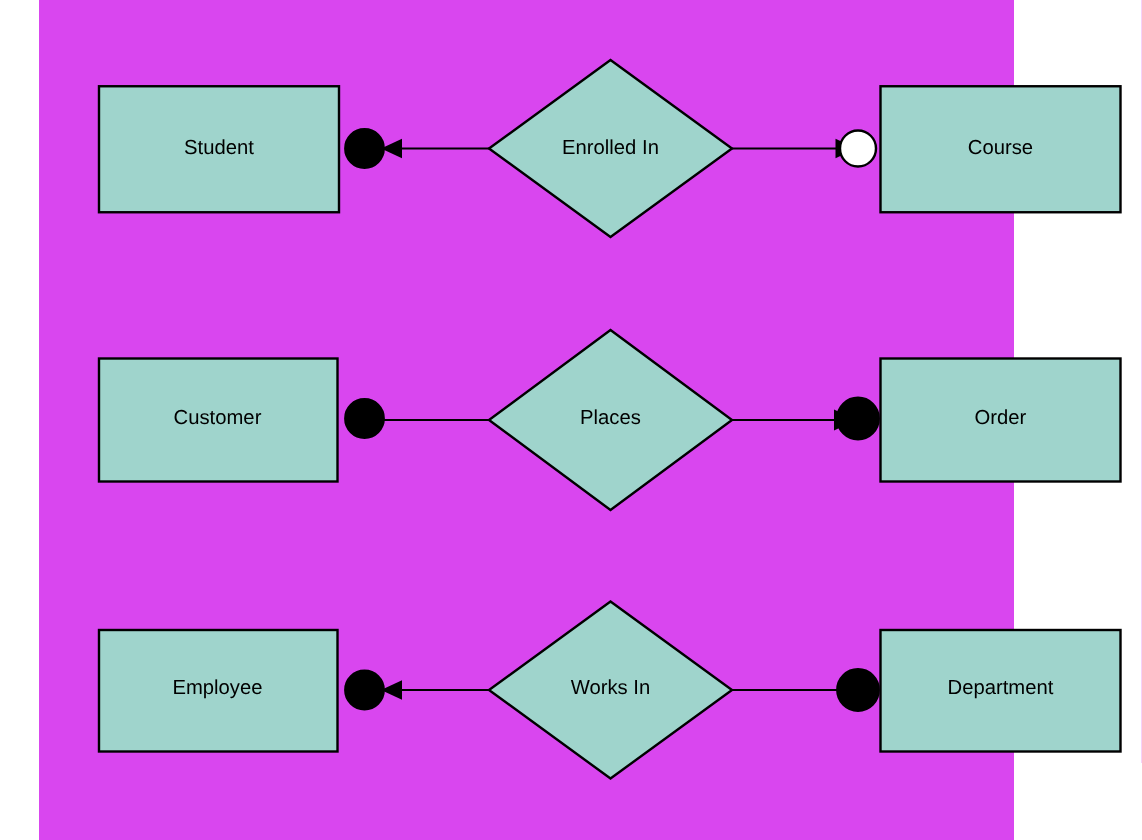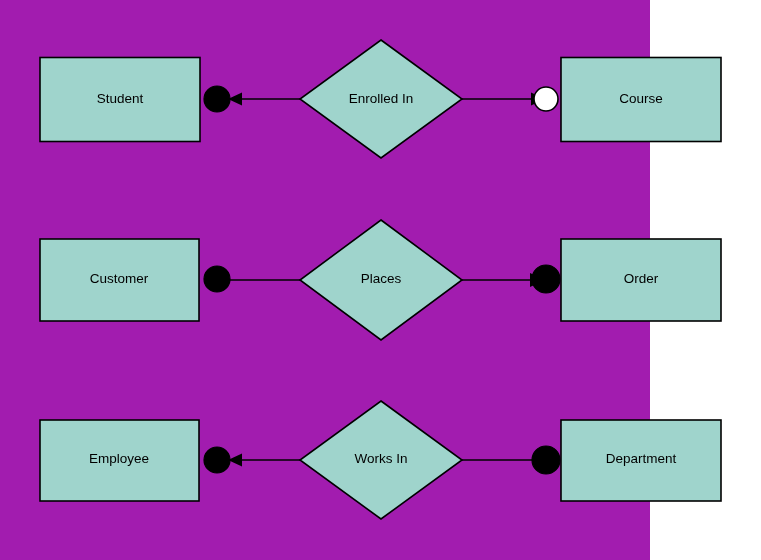--- a/index.html
+++ b/index.html
@@ -10,21 +10,22 @@
   body {
     width: 761px;
     height: 560px;
     overflow: hidden;
     font-family: "Liberation Sans", sans-serif;
   }
   #er-canvas {
     position: relative;
     width: 650px;
     height: 560px;
-    background: #a21caf;
+    background: #d946ef;
+    margin-left: 26px;
   }
   svg.er-svg {
     display: block;
     width: 761px;
     height: 560px;
   }
   .entity-box {
     fill: #9fd4cc;
     stroke: #000000;
     stroke-width: 1.6;

